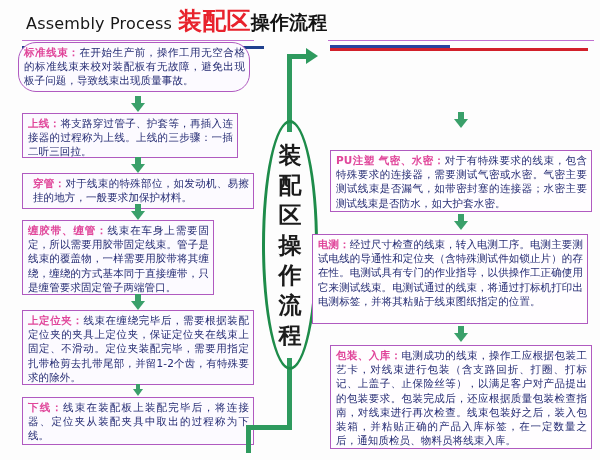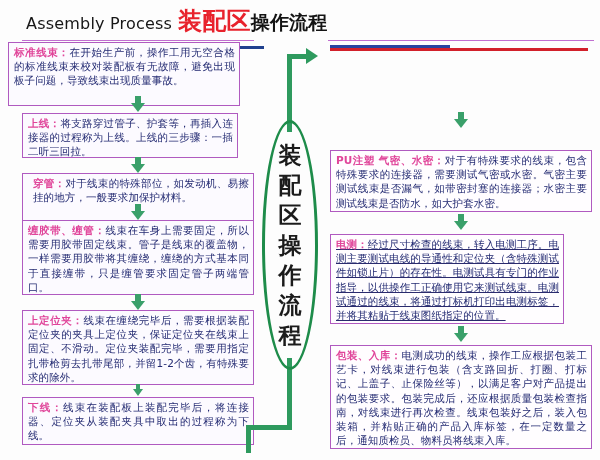--- a/index.html
+++ b/index.html
@@ -255,48 +255,48 @@
   <div id="title">
     <span class="en">Assembly Process</span><span class="cn-red">装配区</span><span class="cn-black">操作流程</span>
   </div>
 
   <div class="frame-line" id="lframe-top"></div>
   <div class="frame-line" id="rframe-top"></div>
   <div id="blue-stroke"></div>
   <div id="blue-stroke2"></div>
   <div id="red-stroke"></div>
 
-  <div class="box left" style="left:8px; top:42px; width:232px; height:64px;">
+  <div class="box left" style="left:18px; top:42px; width:232px; height:50px;border-radius:18px;">
     <span class="lead">标准线束：</span><span class="body">在开始生产前，操作工用无空合格的标准线束来校对装配板有无故障，避免出现板子问题，导致线束出现质量事故。</span>
   </div>
 
   <div class="arrow-down" style="left:131px; top:96px;">
     <div class="stem"></div>
       <div class="head"></div>
   </div>
 
   <div class="box left" style="left:22px; top:113px; width:216px; height:45px;">
     <span class="lead">上线：</span><span class="body">将支路穿过管子、护套等，再插入连接器的过程称为上线。上线的三步骤：一插二听三回拉。</span>
   </div>
 
   <div class="arrow-down" style="left:131px; top:157px;">
     <div class="stem"></div>
       <div class="head"></div>
   </div>
 
-  <div class="box left" style="left:22px; top:173px; width:232px; height:48px;padding-left:10px;">
+  <div class="box left" style="left:22px; top:173px; width:232px; height:36px;padding-left:10px;">
     <span class="lead">穿管：</span><span class="body">对于线束的特殊部位，如发动机、易擦挂的地方，一般要求加保护材料。</span>
   </div>
 
   <div class="arrow-down" style="left:131px; top:204px;">
     <div class="stem"></div>
       <div class="head"></div>
   </div>
 
-  <div class="box left" style="left:22px; top:220px; width:232px; height:75px;">
+  <div class="box left" style="left:22px; top:220px; width:192px; height:75px;">
     <span class="lead">缠胶带、缠管：</span><span class="body">线束在车身上需要固定，所以需要用胶带固定线束。管子是线束的覆盖物，一样需要用胶带将其缠绕，缠绕的方式基本同于直接缠带，只是缠管要求固定管子两端管口。</span>
   </div>
 
   <div class="arrow-down" style="left:131px; top:294px;">
     <div class="stem"></div>
       <div class="head"></div>
   </div>
 
   <div class="box left" style="left:22px; top:310px; width:232px; height:75px;">
     <span class="lead">上定位夹：</span><span class="body">线束在缠绕完毕后，需要根据装配定位夹的夹具上定位夹，保证定位夹在线束上固定、不滑动。定位夹装配完毕，需要用指定扎带枪剪去扎带尾部，并留1-2个齿，有特殊要求的除外。</span>
@@ -339,21 +339,21 @@
 
   <div class="box right" style="left:330px; top:150px; width:262px; height:62px;">
     <span class="lead">PU注塑 气密、水密：</span><span class="body">对于有特殊要求的线束，包含特殊要求的连接器，需要测试气密或水密。气密主要测试线束是否漏气，如带密封塞的连接器；水密主要测试线束是否防水，如大护套水密。</span>
   </div>
 
   <div class="arrow-down" style="left:454px; top:214px;">
     <div class="stem"></div>
       <div class="head"></div>
   </div>
 
-  <div class="box right" style="left:330px; top:234px; width:234px; height:90px;text-decoration:underline;">
+  <div class="box right" style="left:312px; top:234px; width:276px; height:90px;">
     <span class="lead">电测：</span><span class="body">经过尺寸检查的线束，转入电测工序。电测主要测试电线的导通性和定位夹（含特殊测试件如锁止片）的存在性。电测试具有专门的作业指导，以供操作工正确使用它来测试线束。电测试通过的线束，将通过打标机打印出电测标签，并将其粘贴于线束图纸指定的位置。</span>
   </div>
 
   <div class="arrow-down" style="left:454px; top:326px;">
     <div class="stem"></div>
       <div class="head"></div>
   </div>
 
   <div class="box right" style="left:330px; top:345px; width:262px; height:104px;">
     <span class="lead">包装、入库：</span><span class="body">电测成功的线束，操作工应根据包装工艺卡，对线束进行包装（含支路回折、打圈、打标记、上盖子、止保险丝等），以满足客户对产品提出的包装要求。包装完成后，还应根据质量包装检查指南，对线束进行再次检查。线束包装好之后，装入包装箱，并粘贴正确的产品入库标签，在一定数量之后，通知质检员、物料员将线束入库。</span>

